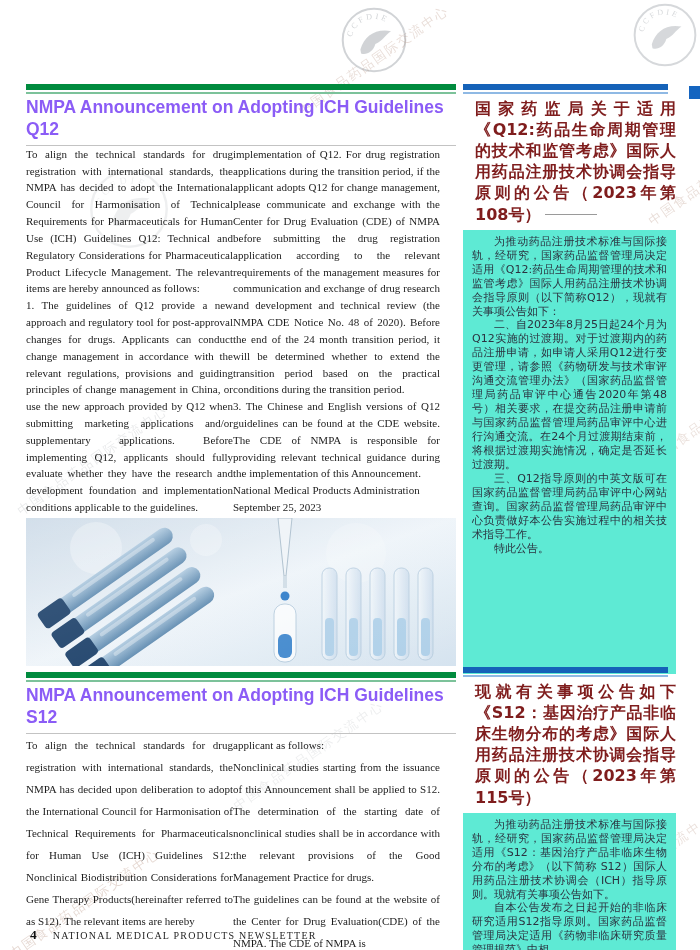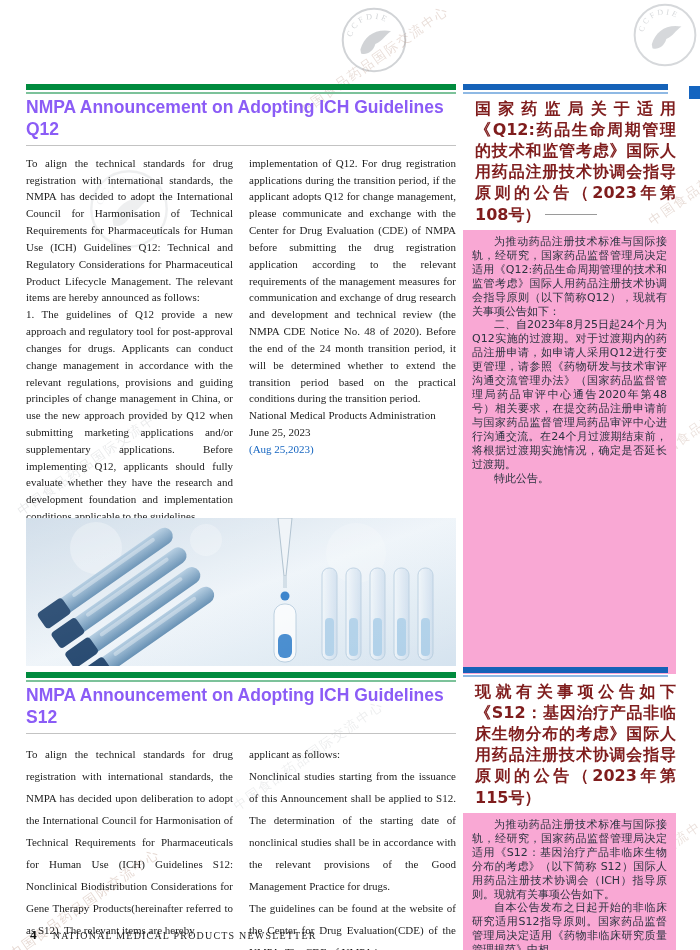--- a/index.html
+++ b/index.html
@@ -14,41 +14,41 @@
   .accent-bar.blue{background:#1562B8;}
   .accent-line.blue-light{background:#8FB9E4;}
 
   
   .sec{position:absolute;}
   .sec-q12en{left:26px;top:84px;width:430px;}
   .sec-s12en{left:26px;top:672px;width:430px;}
   .en-title{margin:3px 0 0 0;font-family:"Liberation Sans",sans-serif;font-weight:bold;
             font-size:17.5px;line-height:1.25;color:#8b5cf6;letter-spacing:0;}
   .title-rule{border-top:1px solid #c3c3c3;margin-top:4px;}
-  .cols{display:flex;gap:16px;margin-top:9px;}
+  .cols{display:flex;}
   .col{width:207px;}
   .en-body p{margin:0;font-size:11px;line-height:1.53;text-align:justify;}
   .sec-s12en .en-body p{line-height:2.0;}
   .sig{text-align:right;}
   .date-tag{color:#1565C0;}
 
   
   .photo{position:absolute;left:26px;top:518px;width:430px;height:148px;}
   .photo svg{display:block;}
 
   
   .sec-q12cn{left:463px;top:84px;width:213px;}
   .sec-s12cn{left:463px;top:667px;width:213px;}
   .sec-q12cn .accent-bar,.sec-q12cn .accent-line,
   .sec-s12cn .accent-bar,.sec-s12cn .accent-line{width:205px;}
   .cn-title{margin:4px 0 0 12px;font-family:"DejaVu Sans",sans-serif;font-weight:bold;
             font-size:16px;line-height:1.32;color:#7f1d1d;text-align:justify;}
   .title-dash{display:inline-block;width:52px;border-bottom:1.5px solid #9a9a9a;
               margin-left:5px;vertical-align:0.28em;}
-  .cn-box{margin-top:5px;background:#f9a8d4;padding:5px 9px;overflow:hidden;
+  .cn-box{margin-top:5px;background:#5eead4;padding:5px 9px;overflow:hidden;
           font-family:"DejaVu Sans",sans-serif;font-size:11px;line-height:1.27;
           color:#2b3340;text-align:justify;}
   .cn-box-q12{height:434px;}
   .cn-box-s12{height:147px;}
   .cn-box p{margin:0;}
   .cn-p{text-indent:2em;}
 
   
   .footer{position:absolute;left:30px;top:927px;display:flex;align-items:baseline;}
   .pagenum{font-weight:bold;font-size:13.5px;margin-right:16px;color:#111;}
@@ -112,22 +112,23 @@
     <h1 class="en-title">NMPA Announcement on Adopting ICH Guidelines Q12</h1>
     <div class="title-rule"></div>
     <div class="cols en-body">
       <div class="col">
         <p>To align the technical standards for drug registration with international standards, the NMPA has decided to adopt the International Council for Harmonisation of Technical Requirements for Pharmaceuticals for Human Use (ICH) Guidelines Q12: Technical and Regulatory Considerations for Pharmaceutical Product Lifecycle Management. The relevant items are hereby announced as follows:</p>
         <p>1. The guidelines of Q12 provide a new approach and regulatory tool for post-approval changes for drugs. Applicants can conduct change management in accordance with the relevant regulations, provisions and guiding principles of change management in China, or use the new approach provided by Q12 when submitting marketing applications and/or supplementary applications. Before implementing Q12, applicants should fully evaluate whether they have the research and development foundation and implementation conditions applicable to the guidelines.</p>
         <p>2. Starting from August 25, 2023, there will be a transition period of 24 months for the</p>
       </div>
       <div class="col">
         <p>implementation of Q12. For drug registration applications during the transition period, if the applicant adopts Q12 for change management, please communicate and exchange with the Center for Drug Evaluation (CDE) of NMPA before submitting the drug registration application according to the relevant requirements of the management measures for communication and exchange of drug research and development and technical review (the NMPA CDE Notice No. 48 of 2020). Before the end of the 24 month transition period, it will be determined whether to extend the transition period based on the practical conditions during the transition period.</p>
+        <p>3. The Chinese and English versions of Q12 guidelines can be found at the CDE website. The CDE of NMPA is responsible for providing relevant technical guidance during the implementation of this Announcement.</p>
         <p class="sig">National Medical Products Administration</p>
-        <p class="sig">June 25, 2023</p>
+        <p class="sig">September 25, 2023</p>
         <p class="sig date-tag">(Aug 25,2023)</p>
       </div>
     </div>
   </section>
 
   <div class="photo">
     <svg viewBox="0 0 430 148" width="430" height="148" preserveAspectRatio="none">
       <defs>
         <linearGradient id="pg-bg" x1="0" y1="0" x2="1" y2="1">
           <stop offset="0" stop-color="#c9d8e6"></stop>
@@ -203,20 +204,21 @@
     </div>
   </section>
 
   <section class="sec sec-q12cn">
     <div class="accent-bar blue"></div>
     <div class="accent-line blue-light"></div>
     <h2 class="cn-title"><span>国家药监局关于适用《Q12:药品生命周期管理的技术和监管考虑》国际人用药品注册技术协调会指导原则的公告（2023年第108号）</span><span class="title-dash"></span></h2>
     <div class="cn-box cn-box-q12">
       <p class="cn-p">为推动药品注册技术标准与国际接轨，经研究，国家药品监督管理局决定适用《Q12:药品生命周期管理的技术和监管考虑》国际人用药品注册技术协调会指导原则（以下简称Q12），现就有关事项公告如下：</p>
       <p class="cn-p">二、自2023年8月25日起24个月为Q12实施的过渡期。对于过渡期内的药品注册申请，如申请人采用Q12进行变更管理，请参照《药物研发与技术审评沟通交流管理办法》（国家药品监督管理局药品审评中心通告2020年第48号）相关要求，在提交药品注册申请前与国家药品监督管理局药品审评中心进行沟通交流。在24个月过渡期结束前，将根据过渡期实施情况，确定是否延长过渡期。</p>
+      <p class="cn-p">三、Q12指导原则的中英文版可在国家药品监督管理局药品审评中心网站查询。国家药品监督管理局药品审评中心负责做好本公告实施过程中的相关技术指导工作。</p>
       <p class="cn-p">特此公告。</p>
 
     </div>
   </section>
 
   <section class="sec sec-s12cn">
     <div class="accent-bar blue"></div>
     <div class="accent-line blue-light"></div>
     <h2 class="cn-title"><span>现就有关事项公告如下《S12：基因治疗产品非临床生物分布的考虑》国际人用药品注册技术协调会指导原则的公告（2023年第115号）</span></h2>
     <div class="cn-box cn-box-s12">

